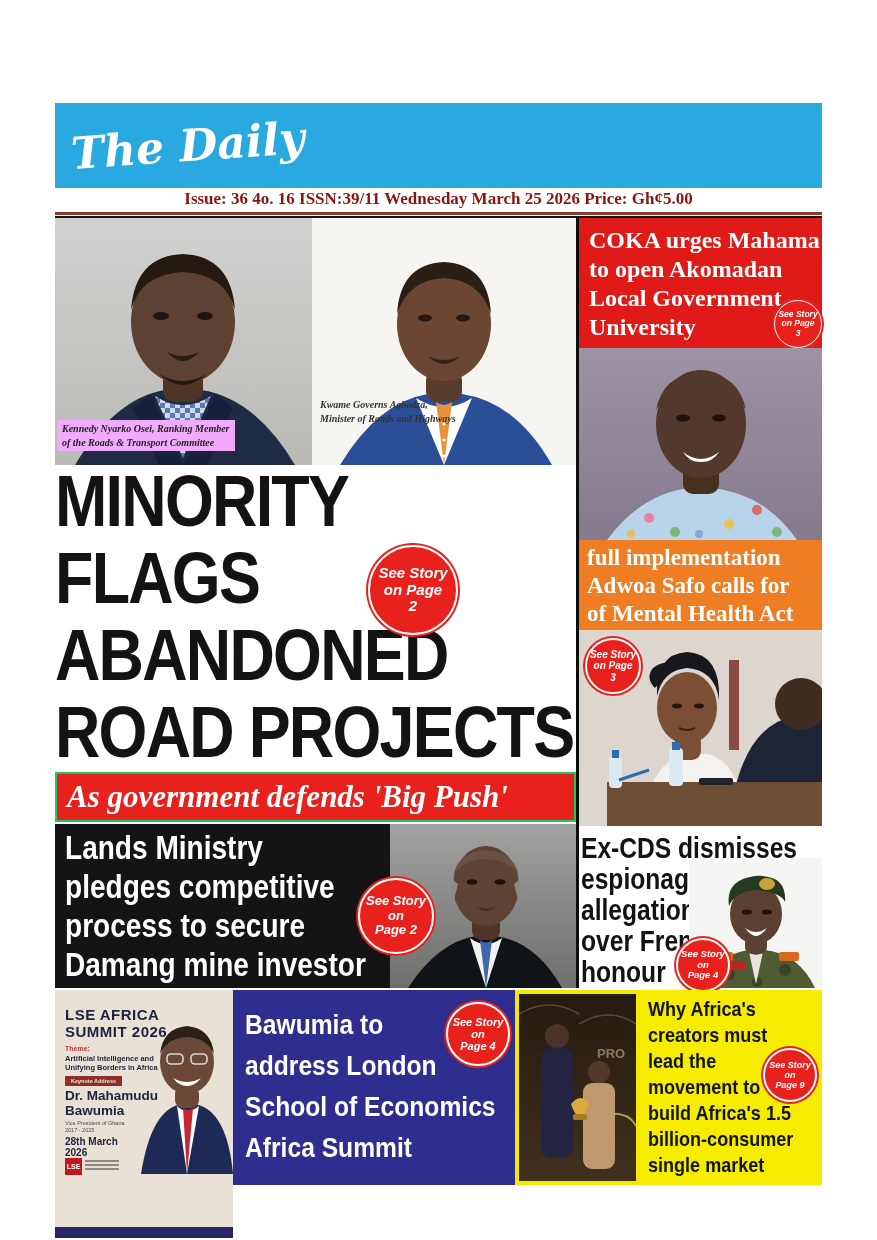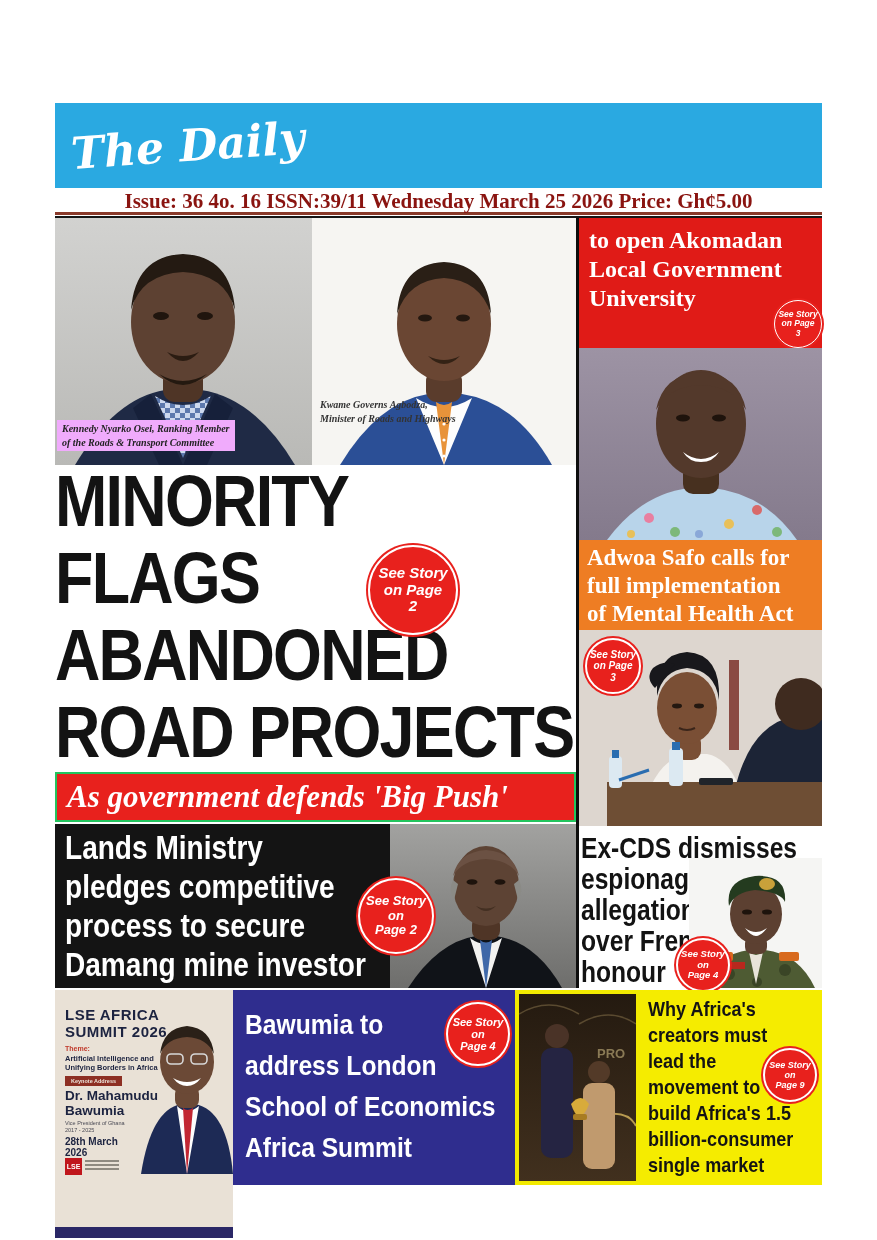--- a/index.html
+++ b/index.html
@@ -4,21 +4,21 @@
 <style>
   html,body{margin:0;padding:0;background:#fff;}
   body{width:877px;height:1240px;position:relative;font-family:"Liberation Sans",sans-serif;overflow:hidden;}
   .abs{position:absolute;}
 
   
   .masthead{left:55px;top:103px;width:767px;height:85px;background:#2aa9e1;display:flex;align-items:center;}
   .script-title{font-family:"DejaVu Serif",serif;font-style:italic;font-weight:bold;color:#fff;font-size:44px;margin-left:16px;transform:rotate(-4deg);white-space:nowrap;}
   .main-title{font-family:"Liberation Serif",serif;font-weight:bold;color:#fff;font-size:55px;letter-spacing:3px;margin-left:14px;white-space:nowrap;line-height:85px;}
   .main-title::first-letter{font-size:80px;font-family:"DejaVu Serif",serif;}
-  .issue-line{left:55px;top:189px;width:767px;height:26px;text-align:center;font-family:"Liberation Serif",serif;font-weight:bold;font-size:21px;color:#8a1410;border-bottom:3px solid #8a3a2a;box-sizing:border-box;}
+  .issue-line{left:55px;top:189px;width:767px;height:26px;text-align:center;font-family:"Liberation Serif",serif;font-weight:bold;font-size:17px;color:#8a1410;border-bottom:3px solid #8a3a2a;box-sizing:border-box;}
   .top-rule{left:55px;top:216px;width:767px;height:2px;background:#151515;}
   .divider-v{left:576px;top:218px;width:3px;height:770px;background:#0e0e0e;}
 
   
   .badge{border-radius:50%;background:#e8211d;color:#fff;font-style:italic;font-weight:bold;text-align:center;display:flex;flex-direction:column;justify-content:center;border:2px solid #ffffff;box-shadow:0 0 0 2px #e8211d;box-sizing:border-box;}
   .badge span{display:block;line-height:1.12;}
   .badge-main{left:368px;top:545px;width:90px;height:90px;font-size:15px;}
   .badge-lands{left:358px;top:878px;width:76px;height:76px;font-size:13px;}
   .badge-coka{left:774px;top:300px;width:48px;height:48px;font-size:8.5px;border:1px solid #fff;}
   .badge-adwoa{left:585px;top:638px;width:56px;height:56px;font-size:10px;}
@@ -189,20 +189,21 @@
     </svg>
   </div>
 </div>
 <div class="abs badge badge-lands">
   <span>See Story</span>
   <span>on</span>
   <span>Page 2</span>
 </div>
 
 <div class="abs coka-box">
+  <div class="coka-line">COKA urges Mahama</div>
   <div class="coka-line">to open Akomadan</div>
   <div class="coka-line">Local Government</div>
   <div class="coka-line">University</div>
 </div>
 <div class="abs badge badge-coka">
   <span>See Story</span>
   <span>on Page</span>
   <span>3</span>
 </div>
 
@@ -226,22 +227,22 @@
     <rect x="104" y="116" width="36" height="30" rx="10" fill="#47301f"></rect>
     <ellipse cx="122" cy="76" rx="45" ry="54" fill="#53392b"></ellipse>
     <path d="M77 62 Q84 26 122 24 Q160 26 167 62 Q154 38 122 37 Q90 38 77 62Z" fill="#53392b"></path>
     <ellipse cx="104" cy="70" rx="7" ry="3.4" fill="#1e130c"></ellipse>
     <ellipse cx="140" cy="70" rx="7" ry="3.4" fill="#1e130c"></ellipse>
     <path d="M104 104 Q122 118 140 104 Q134 114 122 114 Q110 114 104 104Z" fill="#fff"></path>
   </svg>
 </div>
 
 <div class="abs adwoa-box">
+  <div class="adwoa-line">full implementation</div>
   <div class="adwoa-line">Adwoa Safo calls for</div>
-  <div class="adwoa-line">full implementation</div>
   <div class="adwoa-line">of Mental Health Act</div>
 </div>
 
 <div class="abs desk-photo">
   <svg width="100%" height="100%" viewBox="0 0 243 196" preserveAspectRatio="none">
     <rect width="243" height="196" fill="#ddd6cf"></rect>
     <rect x="150" y="30" width="10" height="90" fill="#8a4a42"></rect>
     <path d="M60 196 Q72 130 108 124 L128 124 Q160 130 170 196 Z" fill="#f4f2ee"></path>
     <rect x="96" y="104" width="26" height="26" rx="9" fill="#7a4f35"></rect>
     <ellipse cx="108" cy="78" rx="30" ry="36" fill="#7a4f35"></ellipse>

